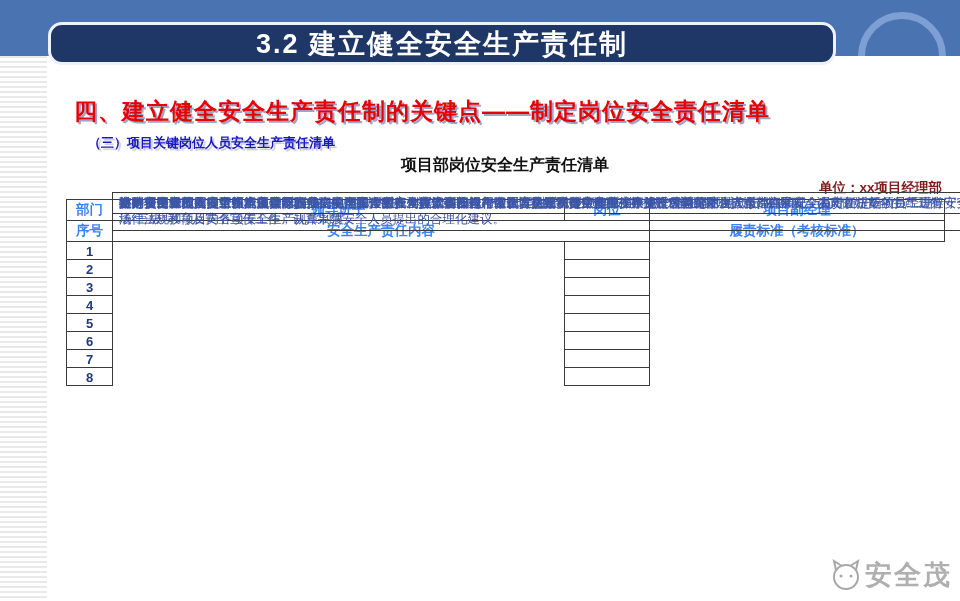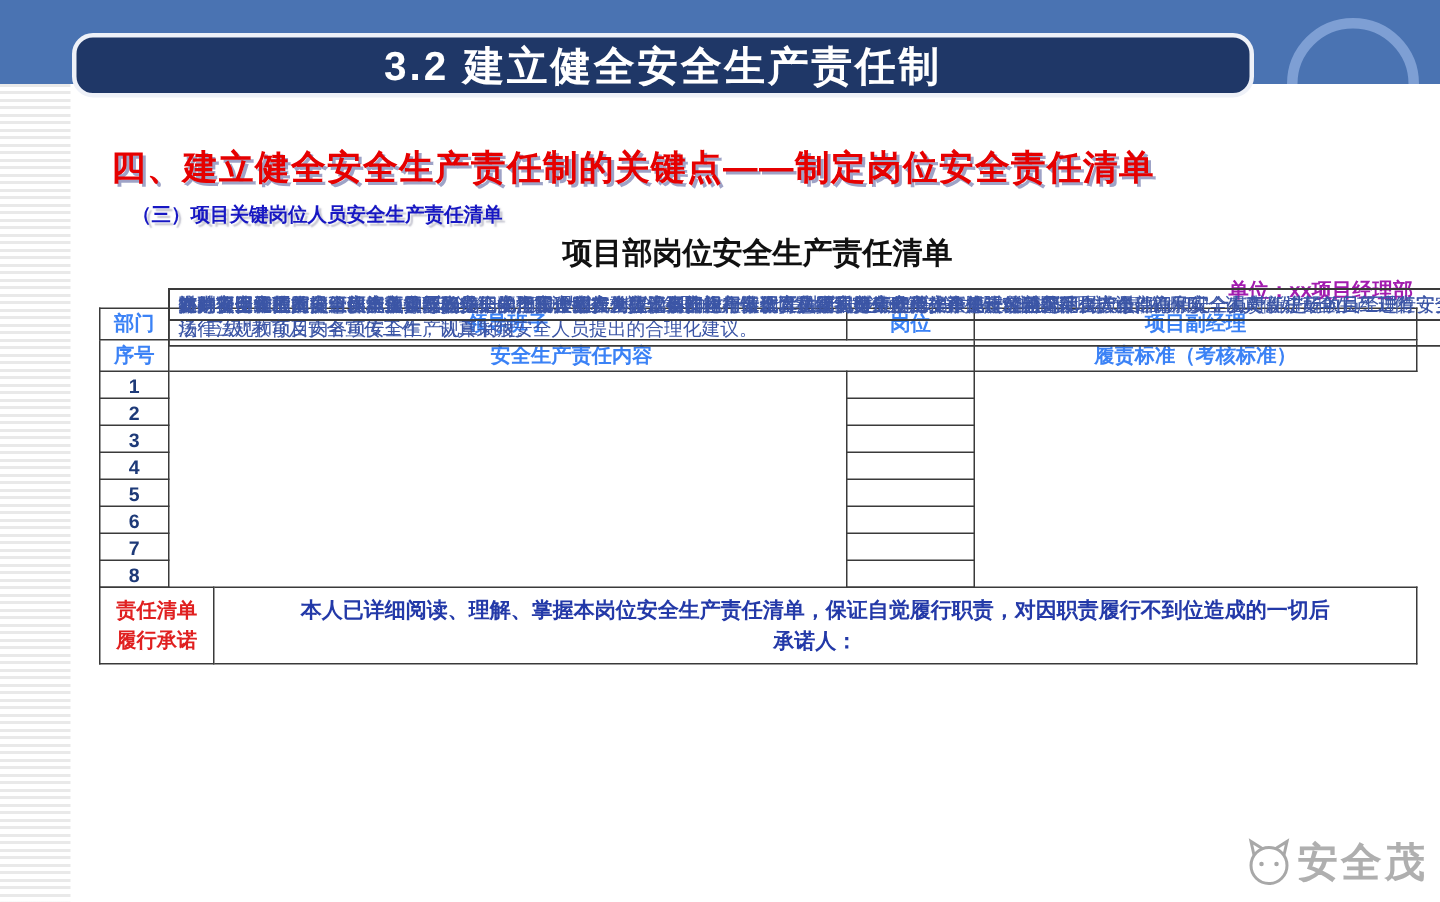--- a/index.html
+++ b/index.html
@@ -26,23 +26,23 @@
     background:repeating-linear-gradient(to bottom,#e9e9e9 0 2px,#ffffff 2px 5px); }
 
   .content { position:absolute; left:56px; top:96px; width:913px; }
 
   .heading-red { margin-left:18px; font-size:23px; font-weight:bold; color:#e60000;
     text-shadow:2px 2px 0 rgba(40,50,130,0.45); letter-spacing:1px; }
   .heading-blue { margin-left:32px; margin-top:7px; font-size:13px; font-weight:bold;
     color:#1717c3; text-shadow:2px 2px 1px rgba(150,150,170,0.55); }
 
   .sheet { margin-left:10px; width:878px; }
-  .table-title { text-align:center; font-size:20px; font-weight:bold; color:#111;
+  .table-title { text-align:center; font-size:16px; font-weight:bold; color:#111;
     margin-top:3px; }
-  .unit-label { text-align:right; font-size:13.5px; font-weight:bold; color:#a21caf;
+  .unit-label { text-align:right; font-size:13.5px; font-weight:bold; color:#7f1d1d;
     margin:3px 2px 2px 0; }
 
   table { width:878px; border-collapse:collapse; table-layout:fixed; }
   td, th { border:1px solid #3a3a3a; }
 
   th { font-size:13.5px; font-weight:bold; color:#3b82f6; height:20px; padding:1px 4px; }
   td.no { text-align:center; vertical-align:top; font-size:13px; font-weight:bold;
     color:#1e3a78; padding-top:2px; }
   td.content { font-size:12.5px; line-height:1.3; color:#3c56a6; padding:2px 6px;
     font-family:"Liberation Serif", serif; }
@@ -145,38 +145,20 @@
   </tr>
 
   <tr>
     <td class="no">8</td>
     <td class="content" colspan="2">随时督促和检查项目部施工管理人员，操作工人的安全生产工作运行情况，认真执行劳动保护政策，改善劳动生产条件。</td>
     <td class="standard"></td>
   </tr>
 </tbody>
     </table>
 
-    <table style="margin-top:-1px">
-      <colgroup>
-          <col style="width:76px">
-          <col style="width:802px">
-        </colgroup>
-      <tbody>
-          <tr>
-        <td class="promise-label">
-          <span>责任清单</span><br>
-          <span>履行承诺</span>
-        </td>
-        <td class="promise-cell">
-          <span>本人已详细阅读、理解、掌握本岗位安全生产责任清单，保证自觉履行职责，对因职责履行不到位造成的一切后</span><br>
-          <span>承诺人：</span>
-        </td>
-      </tr>
-    </tbody>
-      </table>
   </div>
 </div>
 
 <div class="watermark">
   <svg width="34" height="34" viewBox="0 0 34 34">
     <circle cx="17" cy="19" r="12" fill="none" stroke="#999999" stroke-width="2"></circle>
     <path d="M7 12 L5 3 L13 8" fill="none" stroke="#999999" stroke-width="2"></path>
     <path d="M27 12 L29 3 L21 8" fill="none" stroke="#999999" stroke-width="2"></path>
     <circle cx="12" cy="18" r="1.5" fill="#999999"></circle>
     <circle cx="22" cy="18" r="1.5" fill="#999999"></circle>

